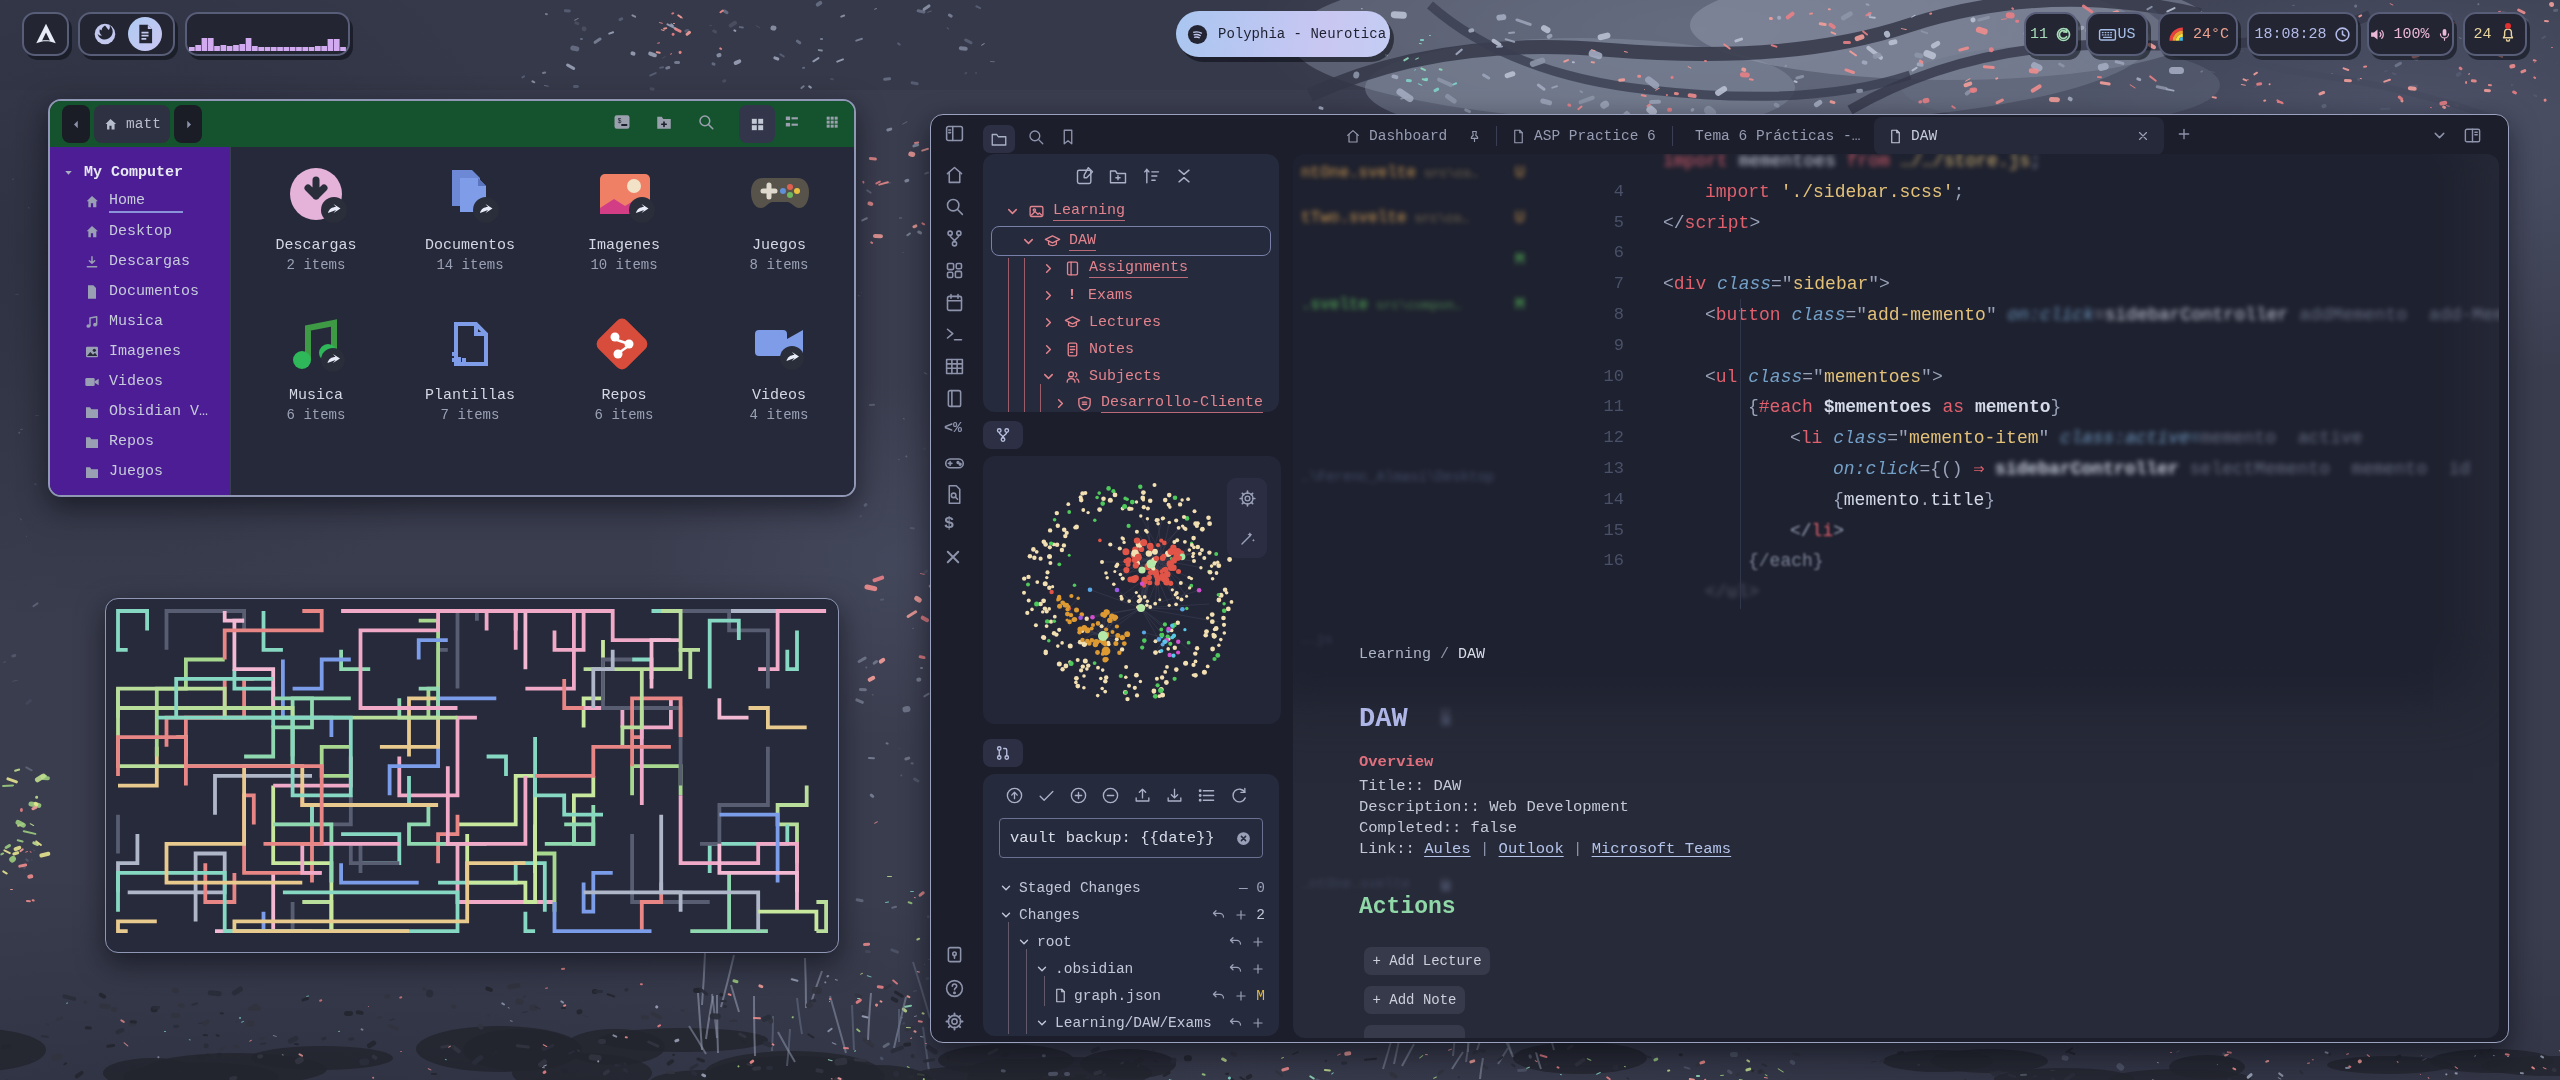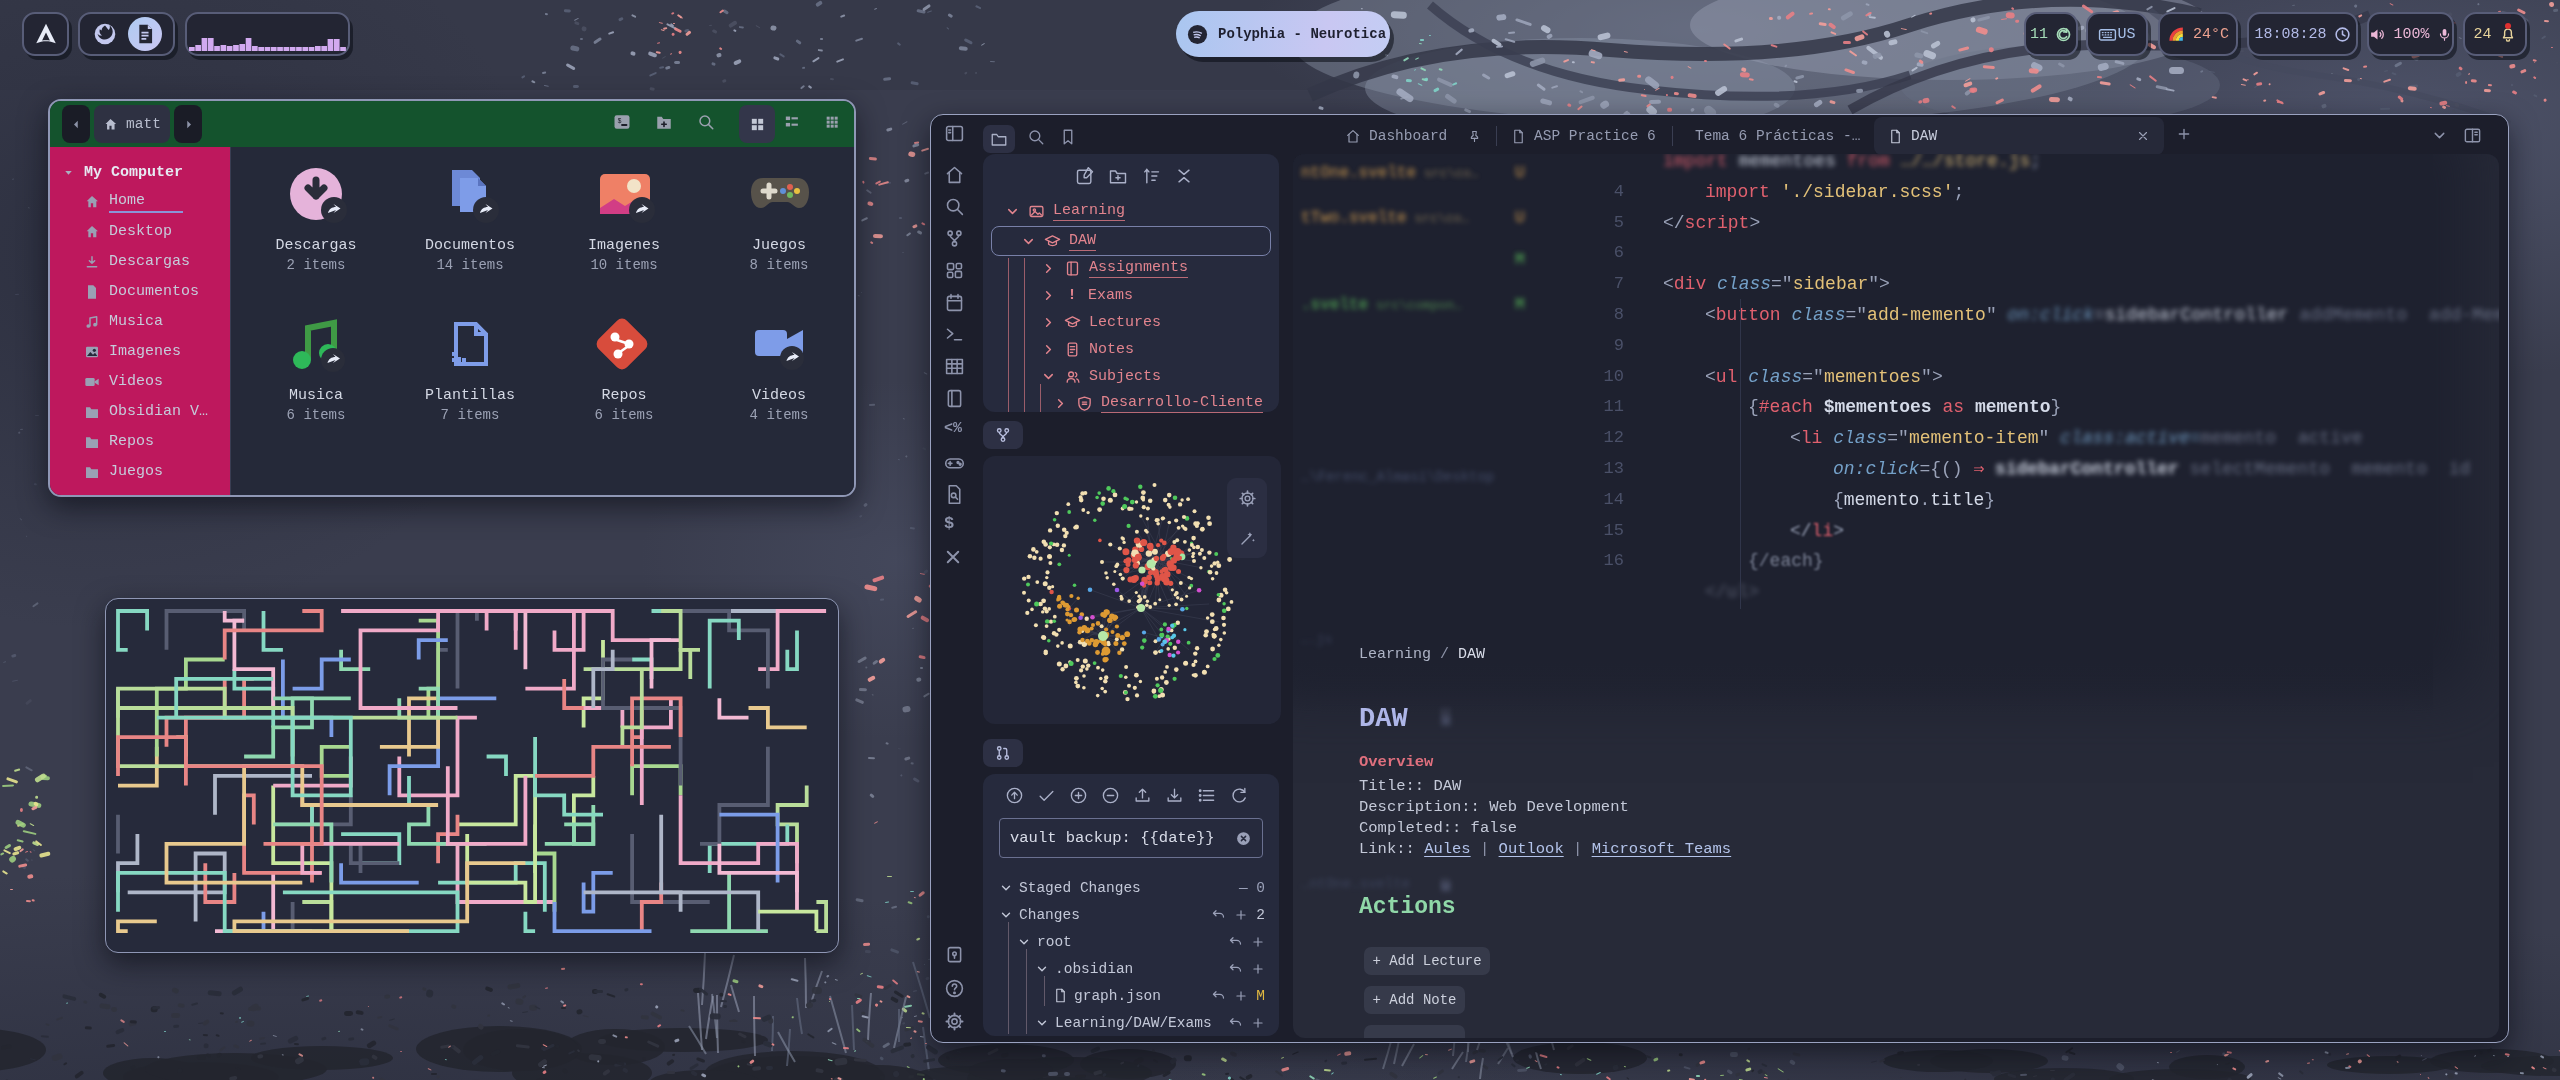--- a/index.html
+++ b/index.html
@@ -8,21 +8,21 @@
 .tbw { position:absolute; top:12px; height:44px; background:#232533; border:2px solid #585d78;
   border-radius:13px; box-shadow:3px 4px 0 rgba(10,12,20,.55); display:flex; align-items:center;
   justify-content:center; }
 .tbw svg { display:block; }
 
 .win { position:absolute; border-radius:12px; box-shadow:0 10px 28px rgba(8,10,18,.6); }
 
 #fm { left:48px; top:99px; width:808px; height:398px; background:#262a3b;
   border:2px solid #8f97b5; border-radius:13px; overflow:hidden; }
 #fm .hdr { height:46px; background:#14532d; display:flex; align-items:center; }
-#fm .side { position:absolute; top:46px; left:0; width:181px; bottom:0; background:#be185d;
+#fm .side { position:absolute; top:46px; left:0; width:181px; bottom:0; background:#4c1d95;
   border-right:1px solid #3a3e52; padding-top:10px; }
 #fm .srow { display:flex; align-items:center; gap:9px; height:30px; padding-left:34px;
   color:#c6cbda; font-size:15px; }
 #fm .srow svg { flex:0 0 auto; }
 .navbtn { height:38px; border-radius:8px; background:#1a1c26; display:flex; align-items:center;
   justify-content:center; }
 
 #pipes { left:105px; top:598px; width:734px; height:355px; background:#262a3b;
   border:1.5px solid #8f97b5; border-radius:13px; overflow:hidden; }
 
@@ -1142,21 +1142,21 @@
       <rect x="138.59999999999997" y="8" width="5.7" height="12" fill="#d2aaf0"></rect>
       <rect x="144.89999999999998" y="8" width="5.7" height="12" fill="#d2aaf0"></rect>
       <rect x="151.2" y="16" width="5.7" height="4" fill="#d2aaf0"></rect>
     </svg>
   </div>
 <div class="abs" style="left:1176px;top:11px;width:214px;height:46px;border-radius:23px;background:linear-gradient(100deg,#a9c6f0,#c9c7f2 70%,#c3cdf4);box-shadow:4px 5px 0 rgba(10,12,20,.55);display:flex;align-items:center;padding-left:10px;gap:9px">
     <svg width="23" height="23" viewBox="0 0 24 24">
       <circle cx="12" cy="12" r="10" fill="#232533" stroke="none"></circle>
       <path d="M7.5 9.8c3-.9 6.5-.5 9 1M8 12.4c2.5-.7 5.3-.3 7.3 1M8.5 14.9c2-.5 4.2-.2 5.8.8" stroke="#c3c8ee" stroke-width="1.4" fill="none"></path>
     </svg>
-    <span style="font-size:14px;font-weight:bold;color:#1e2030;white-space:nowrap">Polyphia - Neurotica</span>
+    <span style="font-size:14px;font-weight:normal;color:#1e2030;white-space:nowrap">Polyphia - Neurotica</span>
   </div>
 <div class="tbw" style="left:2024px;width:54px;gap:7px">
     <span style="color:#a5dcb8;font-size:15px">11</span>
     <svg width="17" height="17" viewBox="0 0 24 24" fill="none" stroke="#a5dcb8" stroke-width="2.4" stroke-linecap="round" stroke-linejoin="round" style="color:#a5dcb8;">
       <circle cx="12" cy="12" r="8.5"></circle>
       <path d="M16 8.5a5.5 5.5 0 10.4 6.5" stroke-width="2.4"></path>
       <path d="M16.5 4.5v4h-4" stroke-width="2.4"></path>
     </svg>
   </div>
 <div class="tbw" style="left:2086px;width:62px;">

